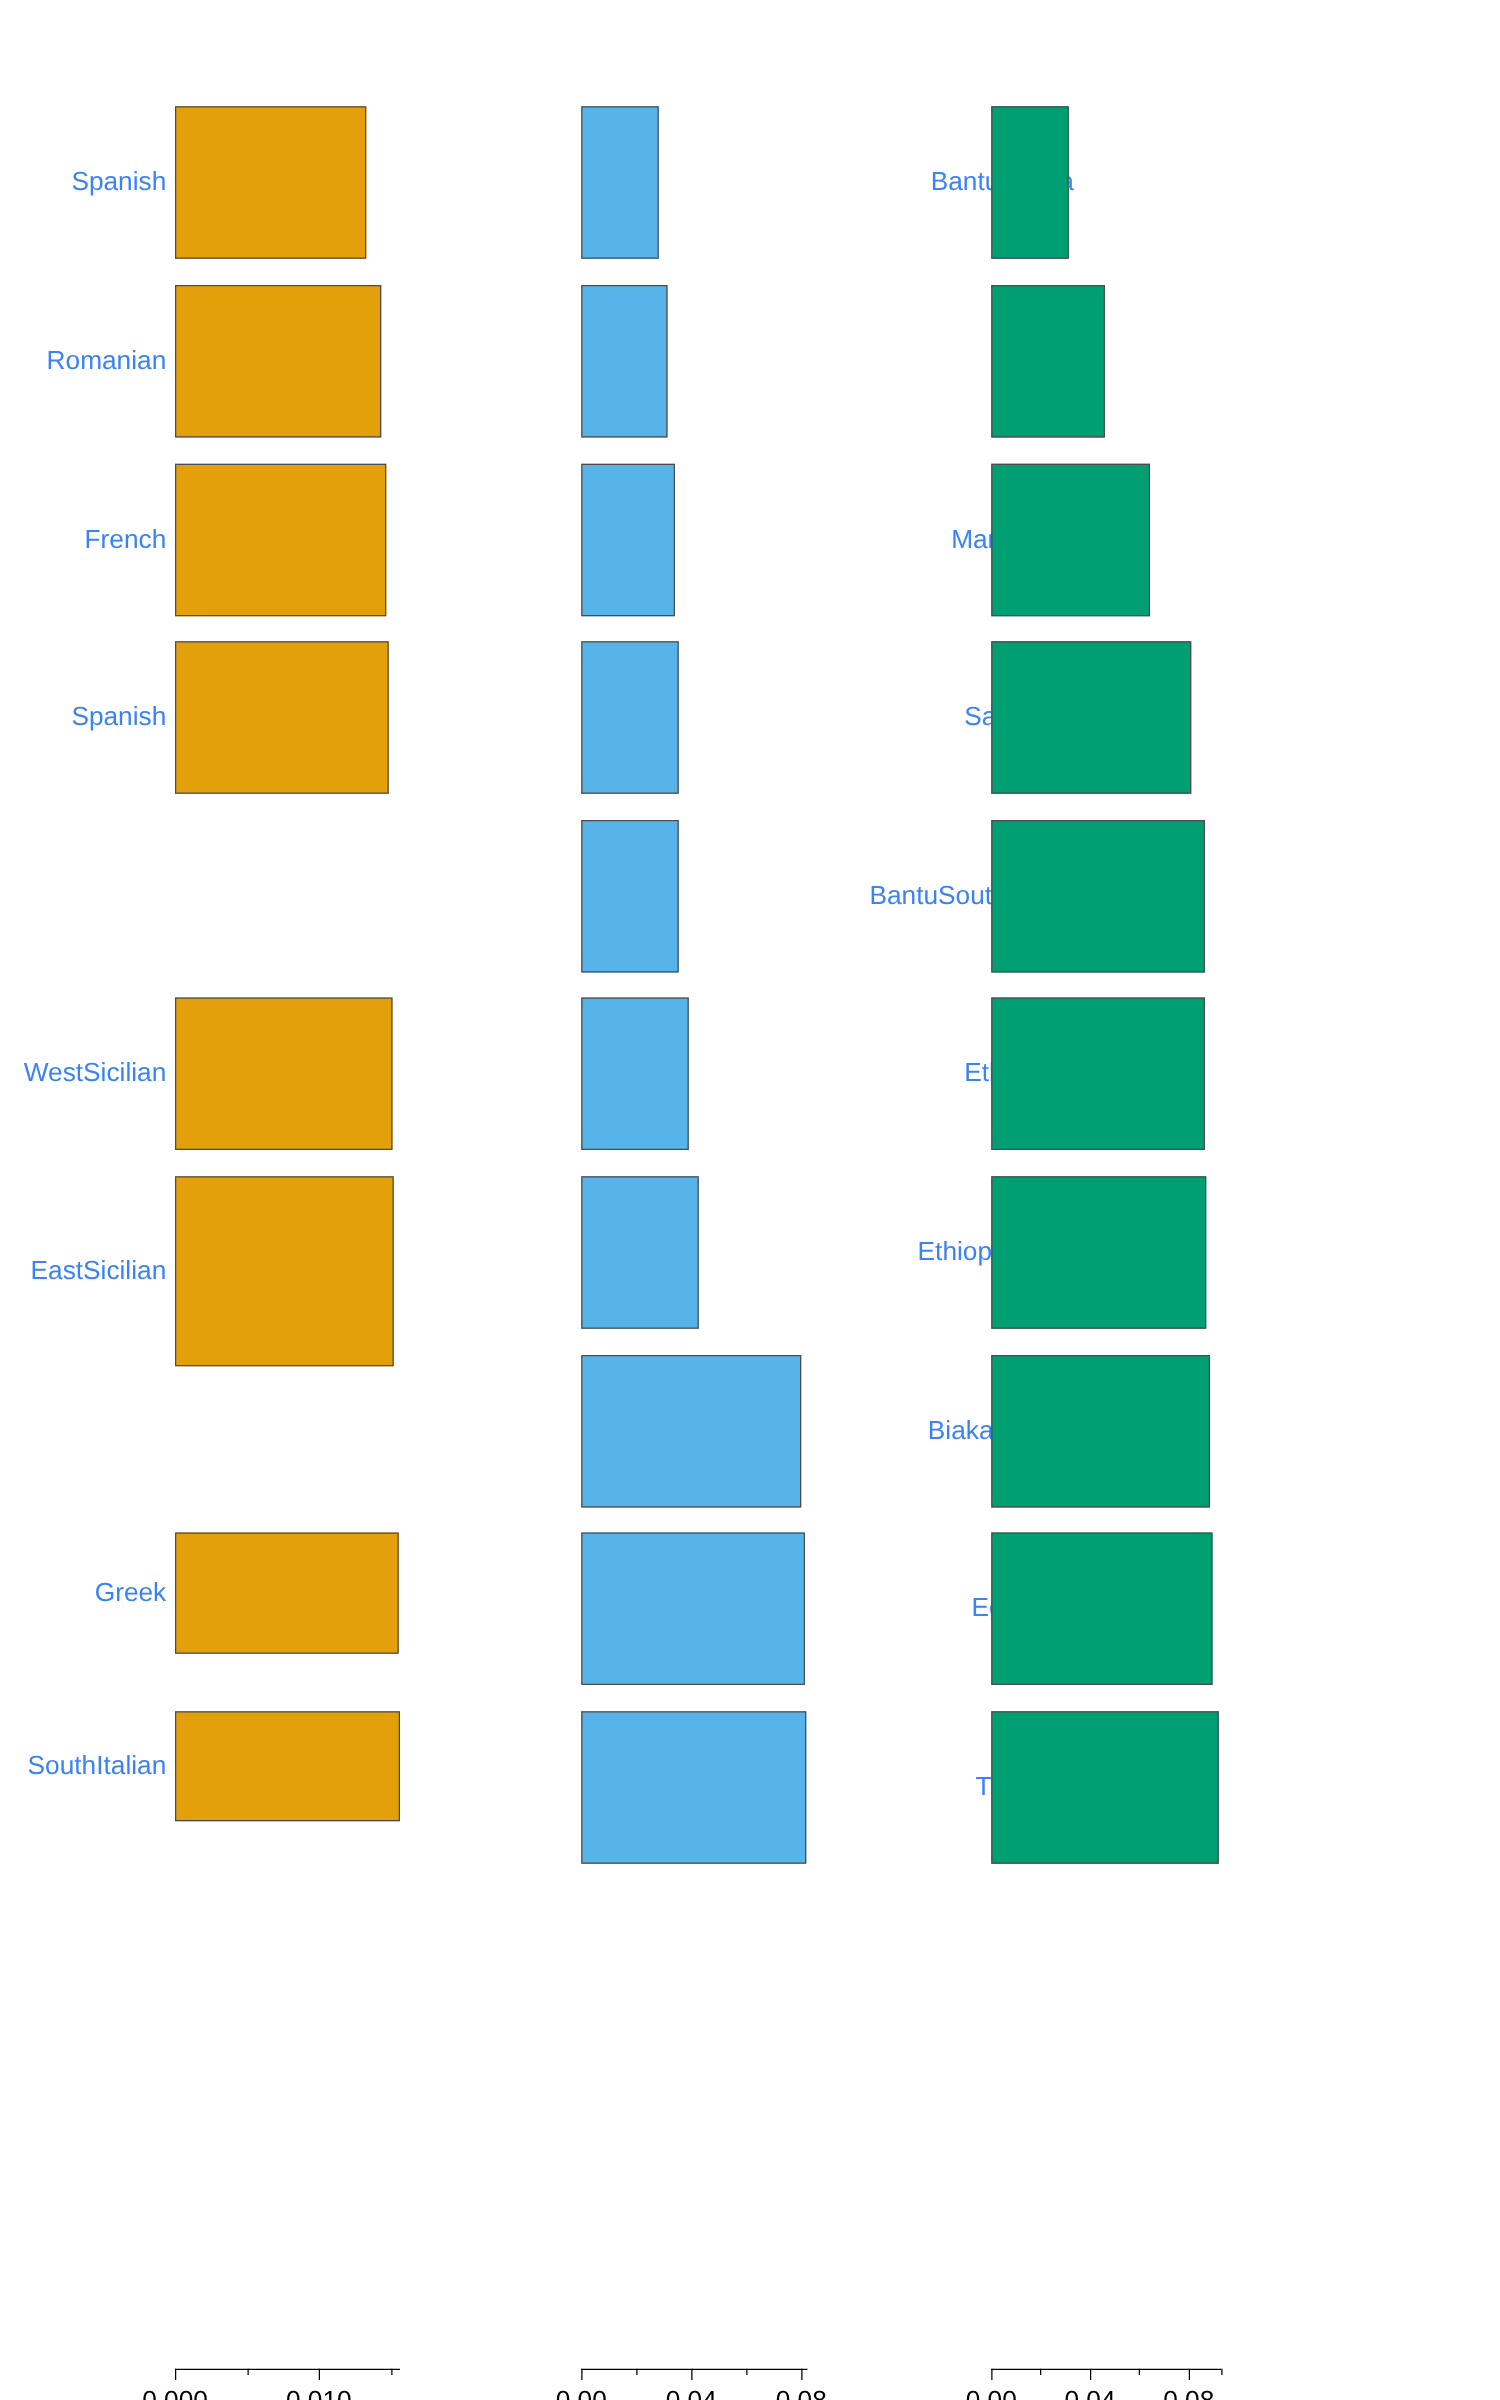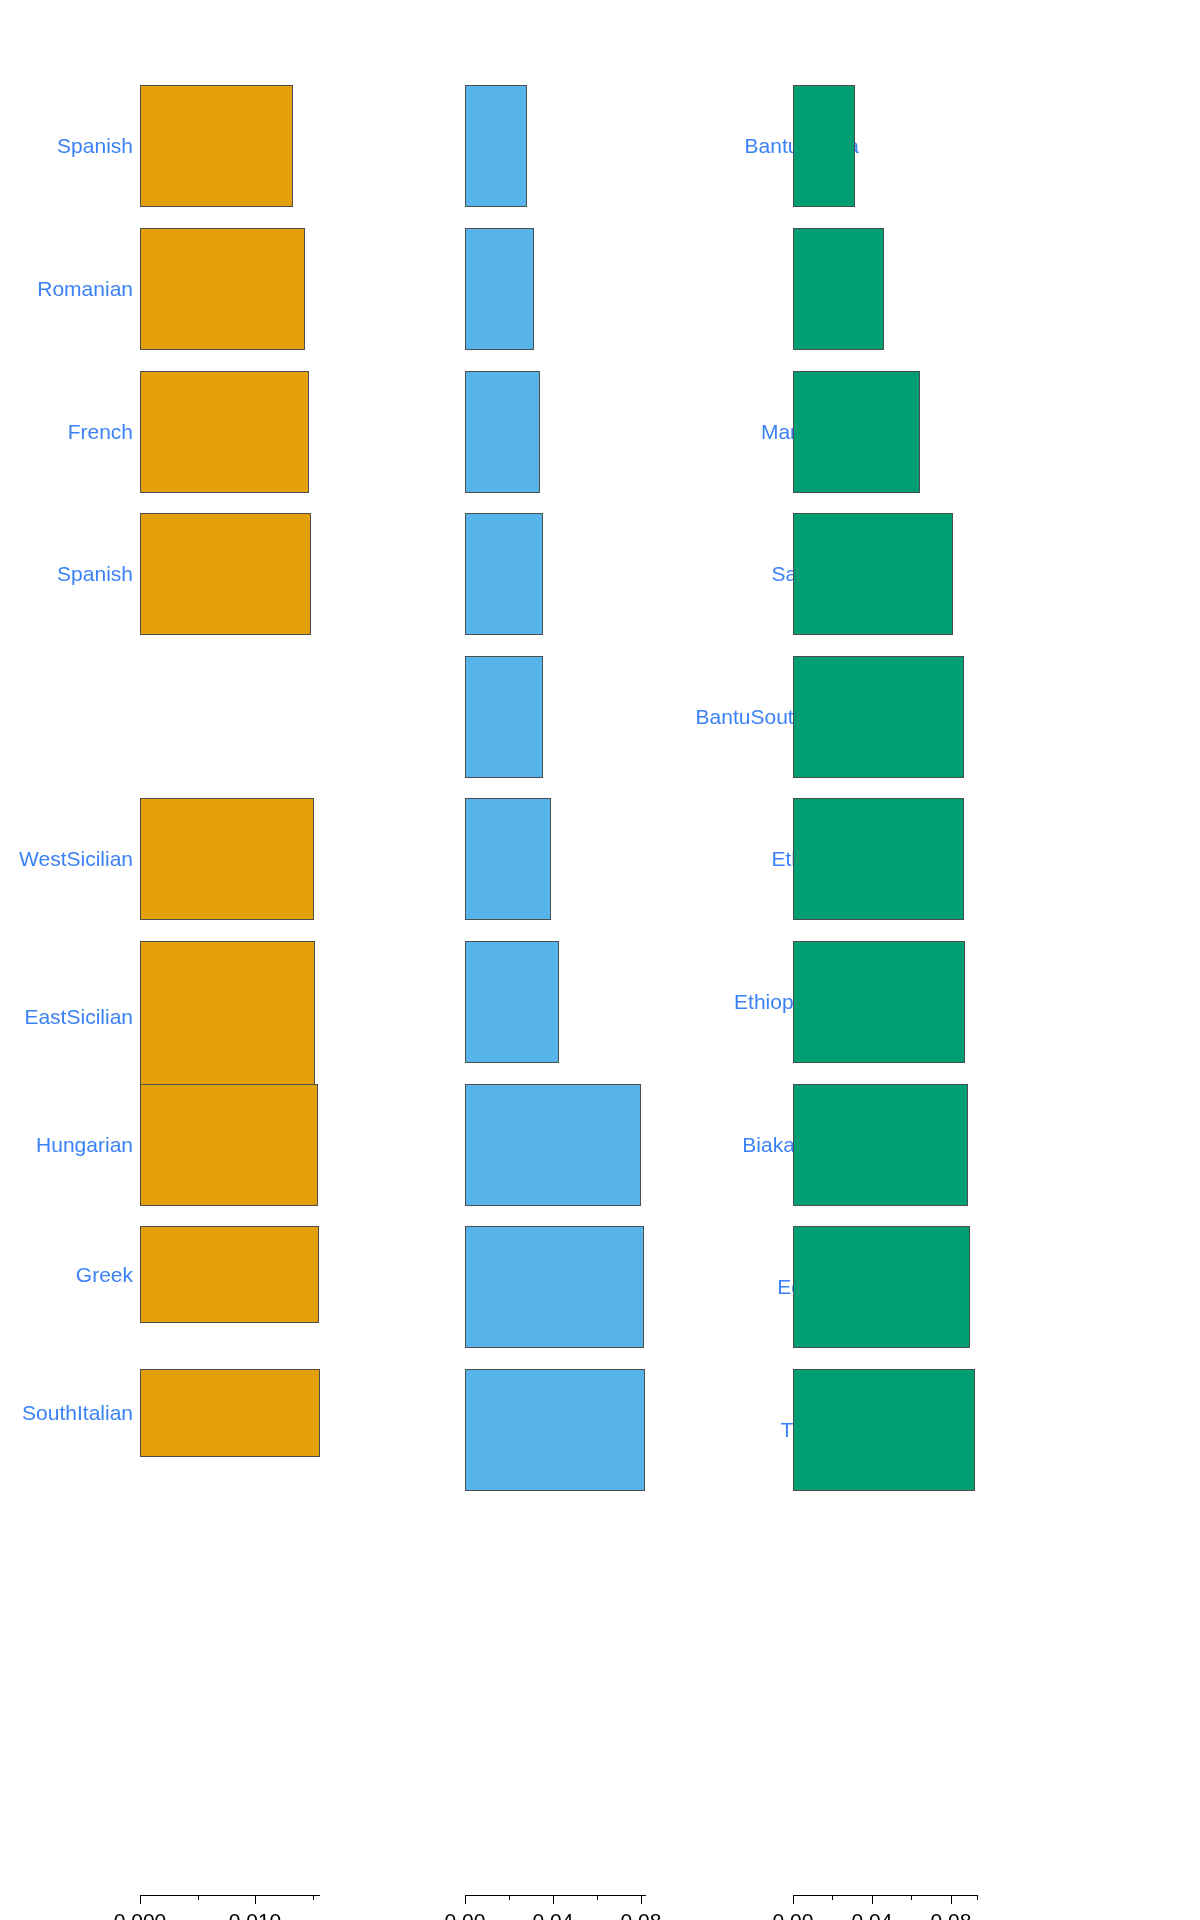--- a/index.html
+++ b/index.html
@@ -109,24 +109,20 @@
         <div class="bar-label" style="right: 267px;">Spanish</div>
         <div class="bar-rect" style="left: 140px; width: 171px; background: rgb(227, 160, 10);"></div>
       </div>
       <div class="bar-row" style="top: 798px; height: 122px;">
         <div class="bar-label" style="right: 267px;">WestSicilian</div>
         <div class="bar-rect" style="left: 140px; width: 174px; background: rgb(227, 160, 10);"></div>
       </div>
       <div class="bar-row" style="top: 941px; height: 152px;">
         <div class="bar-label" style="right: 267px;">EastSicilian</div>
         <div class="bar-rect" style="left: 140px; width: 175px; background: rgb(227, 160, 10);"></div>
-      </div>
-      <div class="bar-row" style="top: 1084px; height: 122px;">
-        <div class="bar-label" style="right: 267px;">Hungarian</div>
-        <div class="bar-rect" style="left: 140px; width: 178px; background: rgb(227, 160, 10);"></div>
       </div>
       <div class="bar-row" style="top: 1226px; height: 97px;">
         <div class="bar-label" style="right: 267px;">Greek</div>
         <div class="bar-rect" style="left: 140px; width: 179px; background: rgb(227, 160, 10);"></div>
       </div>
       <div class="bar-row" style="top: 1369px; height: 88px;">
         <div class="bar-label" style="right: 267px;">SouthItalian</div>
         <div class="bar-rect" style="left: 140px; width: 180px; background: rgb(227, 160, 10);"></div>
       </div>
       <div class="axis" style="left: 0px; top: 1895px; width: 400px;">

